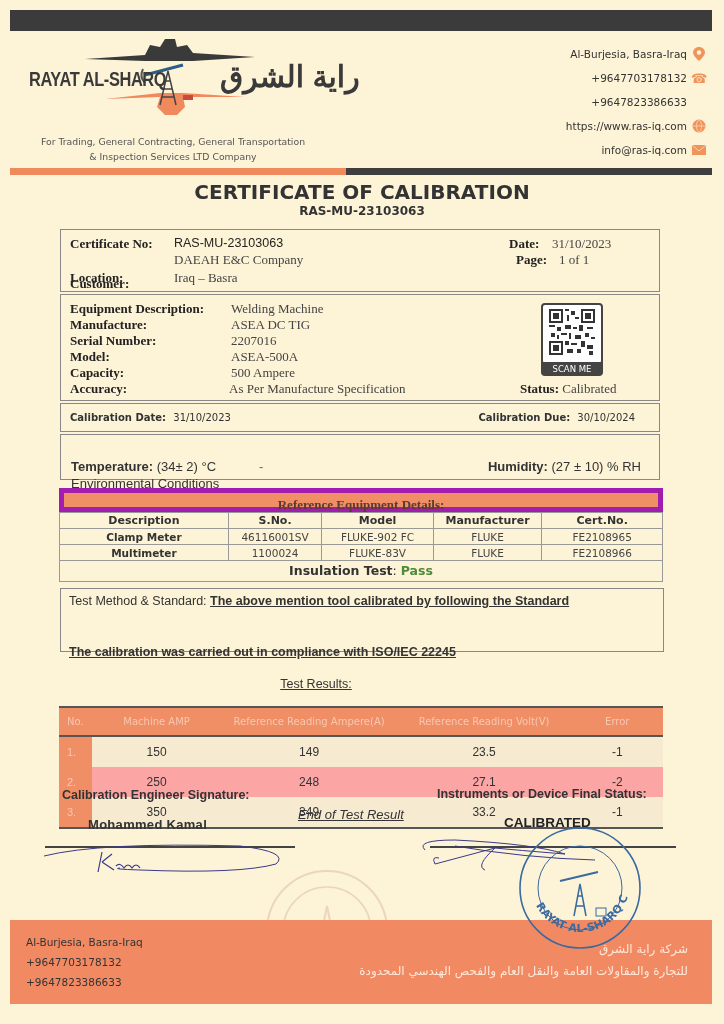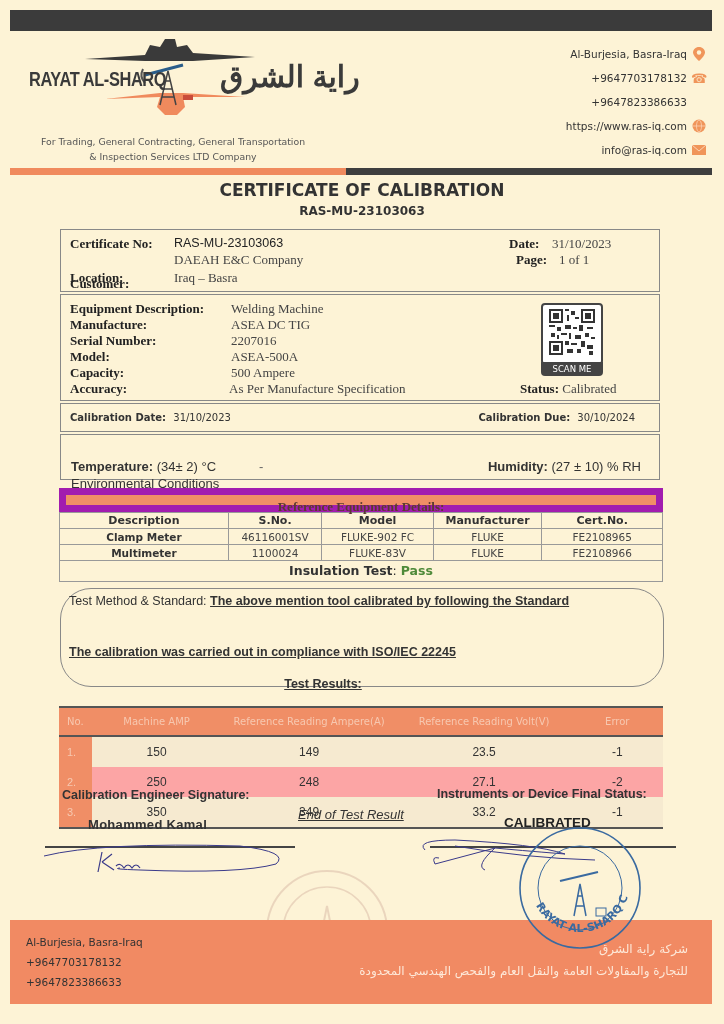--- a/index.html
+++ b/index.html
@@ -19,21 +19,21 @@
   
   .contact { position: absolute; right: 18px; top: 42px; text-align: right; font-family: "DejaVu Sans", sans-serif; font-size: 10.5px; color: #333; }
   .contact-row { height: 24px; display: flex; align-items: center; justify-content: flex-end; gap: 5px; }
   .cicon { width: 14px; height: 14px; display: inline-flex; align-items: center; justify-content: center; color: #f0955a; font-size: 13px; }
   .cicon.blank { visibility: hidden; }
 
   .divider { position: absolute; top: 168px; height: 7px; }
   .divider.orange { left: 10px; width: 336px; background: #f08a5d; }
   .divider.dark { left: 346px; width: 366px; background: #3e3e3e; }
 
-  .title { position: absolute; left: 0; top: 180px; width: 724px; text-align: center; font-family: "DejaVu Sans", sans-serif; font-size: 17px; font-weight: bold; color: #333; }
+  .title { position: absolute; left: 0; top: 180px; width: 724px; text-align: center; font-family: "DejaVu Sans", sans-serif; font-size: 20px; font-weight: bold; color: #333; }
   .subtitle { position: absolute; left: 0; top: 204px; width: 724px; text-align: center; font-family: "DejaVu Sans", sans-serif; font-size: 12px; font-weight: bold; color: #333; }
 
   .box { position: absolute; border: 1px solid #888; }
   .serif { font-family: "Liberation Serif", serif; }
 
   .cert-box { left: 60px; top: 229px; width: 600px; height: 63px; }
   .kv { position: absolute; font-size: 13px; line-height: 17px; white-space: nowrap; }
   .kv b { font-weight: bold; color: #222; }
   .kv span { color: #444; }
 
@@ -47,33 +47,33 @@
 
   .env-box { left: 60px; top: 434px; width: 600px; height: 46px; }
   .env-title { position: absolute; left: 10px; top: 7px; font-size: 13px; color: #333; margin-top: 34px; }
   .env-temp { position: absolute; left: 10px; top: 24px; font-size: 13px; color: #333; }
   .env-temp b, .env-hum b { font-weight: bold; }
   .env-dash { position: absolute; left: 198px; top: 24px; font-size: 13px; color: #666; }
   .env-hum { position: absolute; right: 18px; top: 24px; font-size: 13px; color: #333; }
 
   
   .ref-box { position: absolute; left: 59px; top: 488px; width: 604px; }
-  .ref-header { height: 24px; background: #f08e66; text-align: center; font-family: "Liberation Serif", serif; font-weight: bold; font-size: 13px; color: #5a3a30; line-height: 24px; border: 7px solid #a21caf; }
+  .ref-header { height: 24px; background: #f08e66; text-align: center; font-family: "Liberation Serif", serif; font-weight: bold; font-size: 13px; color: #5a3a30; line-height: 24px; border: 5px solid #a21caf; }
   table.ref { width: 100%; border-collapse: collapse; font-family: "DejaVu Sans", sans-serif; font-size: 10.5px; }
   table.ref td { border: 1px solid #999; height: 16px; text-align: center; color: #444; padding: 0; }
   table.ref tr.head td { font-weight: bold; color: #333; font-size: 11px; }
   table.ref td.desc { font-weight: bold; color: #333; }
   .insul { height: 21px; border: 1px solid #999; border-top: none; text-align: center; font-family: "DejaVu Sans", sans-serif; font-size: 12.5px; font-weight: bold; color: #333; line-height: 20px; }
   .insul .pass { color: #4f8a3a; }
 
-  .method-box { left: 60px; top: 588px; width: 604px; height: 99px; border-radius: 31px; }
+  .method-box { left: 60px; top: 588px; width: 604px; height: 64px; }
   .method-line { position: absolute; left: 8px; font-size: 12.5px; color: #333; white-space: nowrap; }
   .method-line u { font-weight: bold; }
 
-  .test-results-title { position: absolute; left: 9px; top: 677px; width: 628px; text-align: center; font-size: 12.5px; font-weight: bold; text-decoration: underline; color: #333; }
+  .test-results-title { position: absolute; left: 2px; top: 677px; width: 628px; text-align: center; font-size: 12.5px; font-weight: normal; text-decoration: underline; color: #333; }
 
   table.results { position: absolute; left: 59px; top: 706px; width: 604px; border-collapse: collapse; font-size: 12px; }
   table.results tr.rh td { background: #f08e66; color: #f7c8b0; height: 17px; font-family: "DejaVu Sans", sans-serif; font-size: 10px; text-align: center; border-top: 2px solid #555; border-bottom: 2px solid #555; }
   table.results td { height: 15px; text-align: center; color: #333; padding: 8px; }
   table.results td.no { background: #f08e66; color: #f7c8b0; text-align: left; padding-left: 8px; font-size: 11px; width: 30px; }
   table.results tr.r td:not(.no) { background: #f6ead0; }
   table.results tr.r.alt td:not(.no) { background: #fca5a5; }
   table.results tr.last td { border-bottom: 2px solid #555; }
 
   .sig-label { position: absolute; left: 62px; top: 788px; font-size: 12.5px; font-weight: bold; color: #333; }

